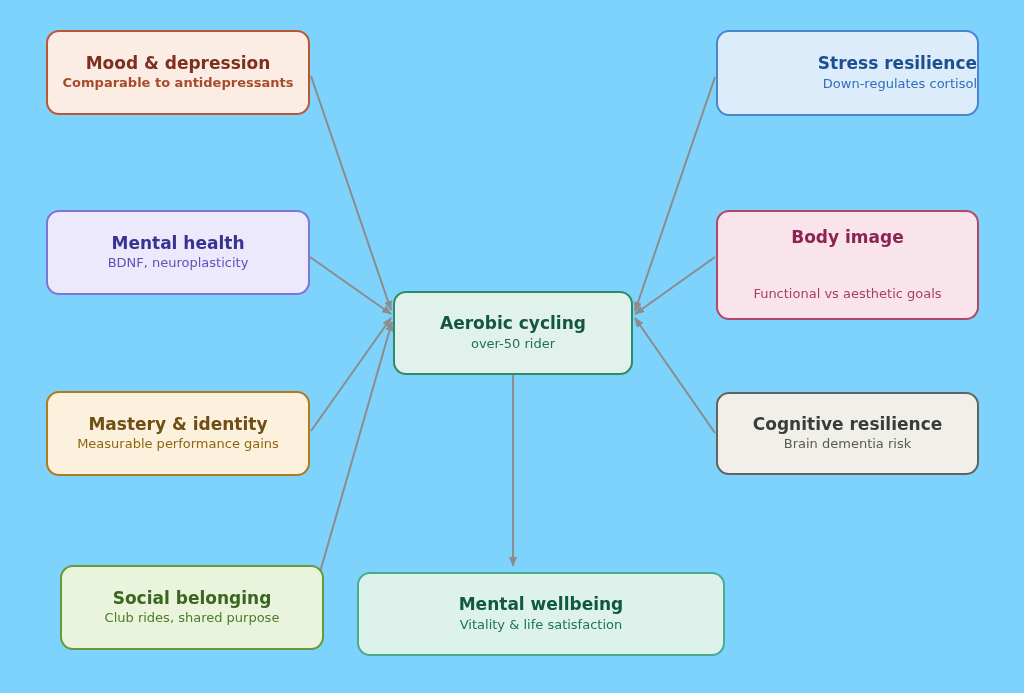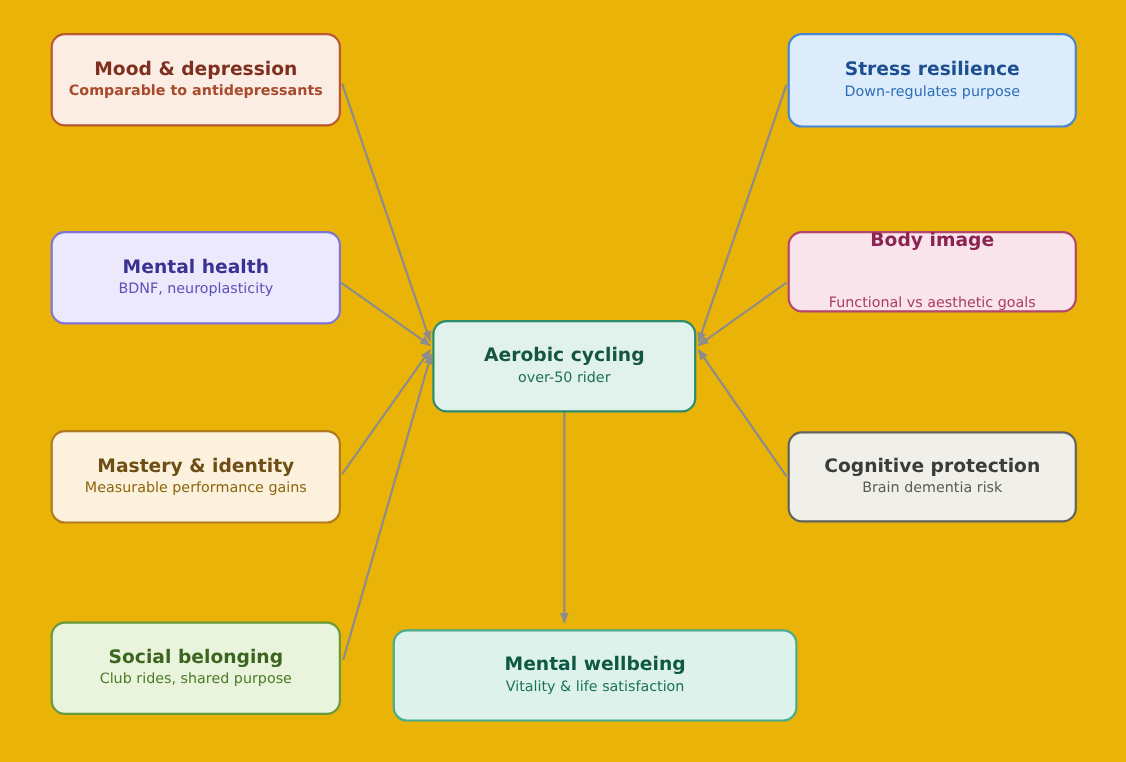--- a/index.html
+++ b/index.html
@@ -43,21 +43,21 @@
   }
   .node-subtitle {
     font-size: 13px;
     line-height: 1.15;
     white-space: nowrap;
   }
 </style>
 </head>
 <body>
 
-<div id="canvas" style="background: #eab308;">
+<div id="canvas" style="background: #7dd3fc;">
 
   <svg id="edges" xmlns="http://www.w3.org/2000/svg">
     <defs>
       <marker id="arrowhead" markerWidth="10" markerHeight="8" refX="9" refY="4" orient="auto" markerUnits="userSpaceOnUse">
         <path d="M0,0 L10,4 L0,8 Z" fill="#8c8c8c"></path>
       </marker>
     </defs>
   <line x1="311" y1="76" x2="391" y2="310" stroke="#8c8c8c" stroke-width="2" marker-end="url(#arrowhead)"></line>
       <line x1="310" y1="257" x2="391" y2="314" stroke="#8c8c8c" stroke-width="2" marker-end="url(#arrowhead)"></line>
       <line x1="311" y1="431" x2="391" y2="318" stroke="#8c8c8c" stroke-width="2" marker-end="url(#arrowhead)"></line>
@@ -76,37 +76,37 @@
   <div class="node" style="left: 46px; top: 210px; width: 264px; height: 85px; background: rgb(235, 233, 251); border-color: rgb(127, 116, 215);">
     <div class="node-title" style="color: rgb(58, 50, 147);">Mental health</div>
     <div class="node-subtitle" style="color: rgb(93, 82, 187);">BDNF, neuroplasticity</div>
   </div>
 
   <div class="node" style="left: 46px; top: 391px; width: 264px; height: 85px; background: rgb(251, 241, 220); border-color: rgb(176, 123, 29);">
     <div class="node-title" style="color: rgb(110, 78, 20);">Mastery &amp; identity</div>
     <div class="node-subtitle" style="color: rgb(143, 101, 15);">Measurable performance gains</div>
   </div>
 
-  <div class="node" style="left: 46px; top: 565px; width: 264px; height: 85px; background: rgb(234, 243, 219); border-color: rgb(104, 153, 59);">
+  <div class="node" style="left: 60px; top: 565px; width: 264px; height: 85px; background: rgb(234, 243, 219); border-color: rgb(104, 153, 59);">
     <div class="node-title" style="color: rgb(58, 102, 31);">Social belonging</div>
     <div class="node-subtitle" style="color: rgb(76, 124, 41);">Club rides, shared purpose</div>
   </div>
 
-  <div class="node" style="left: 716px; top: 30px; width: 263px; height: 86px; background: rgb(221, 236, 251); border-color: rgb(72, 134, 207);">
+  <div class="node" style="left: 716px; top: 30px; width: 263px; height: 86px; background: rgb(221, 236, 251); border-color: rgb(72, 134, 207); align-items: flex-end;">
     <div class="node-title" style="color: rgb(28, 79, 144);">Stress resilience</div>
-    <div class="node-subtitle" style="color: rgb(46, 111, 186);">Down-regulates purpose</div>
+    <div class="node-subtitle" style="color: rgb(46, 111, 186);">Down-regulates cortisol</div>
   </div>
 
-  <div class="node" style="left: 716px; top: 210px; width: 263px; height: 74px; background: rgb(249, 228, 236); border-color: rgb(179, 71, 107);">
+  <div class="node" style="left: 716px; top: 210px; width: 263px; height: 110px; background: rgb(249, 228, 236); border-color: rgb(179, 71, 107);">
     <div class="node-title" style="color: rgb(140, 35, 80);">Body image</div>
     <div class="node-subtitle" style="color: rgb(169, 62, 98); margin-top: 36px;">Functional vs aesthetic goals</div>
   </div>
 
   <div class="node" style="left: 716px; top: 392px; width: 263px; height: 83px; background: rgb(240, 239, 233); border-color: rgb(99, 99, 93);">
-    <div class="node-title" style="color: rgb(59, 59, 56);">Cognitive protection</div>
+    <div class="node-title" style="color: rgb(59, 59, 56);">Cognitive resilience</div>
     <div class="node-subtitle" style="color: rgb(91, 91, 85);">Brain dementia risk</div>
   </div>
 
   <div class="node" style="left: 393px; top: 272px; width: 240px; height: 84px; background: rgb(224, 242, 235); border-color: rgb(46, 139, 105); margin-top: 19px;">
     <div class="node-title" style="color: rgb(21, 86, 64);">Aerobic cycling</div>
     <div class="node-subtitle" style="color: rgb(32, 112, 80);">over-50 rider</div>
   </div>
 
   <div class="node" style="left: 357px; top: 572px; width: 368px; height: 84px; background: rgb(220, 242, 234); border-color: rgb(73, 172, 141); text-align: center;">
     <div class="node-title" style="color: rgb(14, 88, 68);">Mental wellbeing</div>

